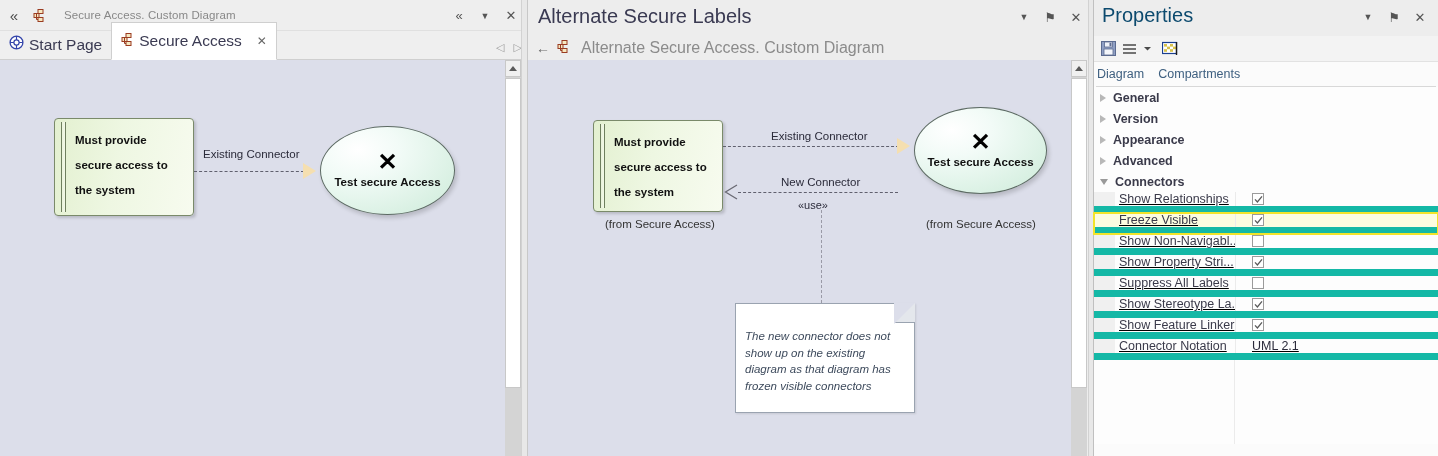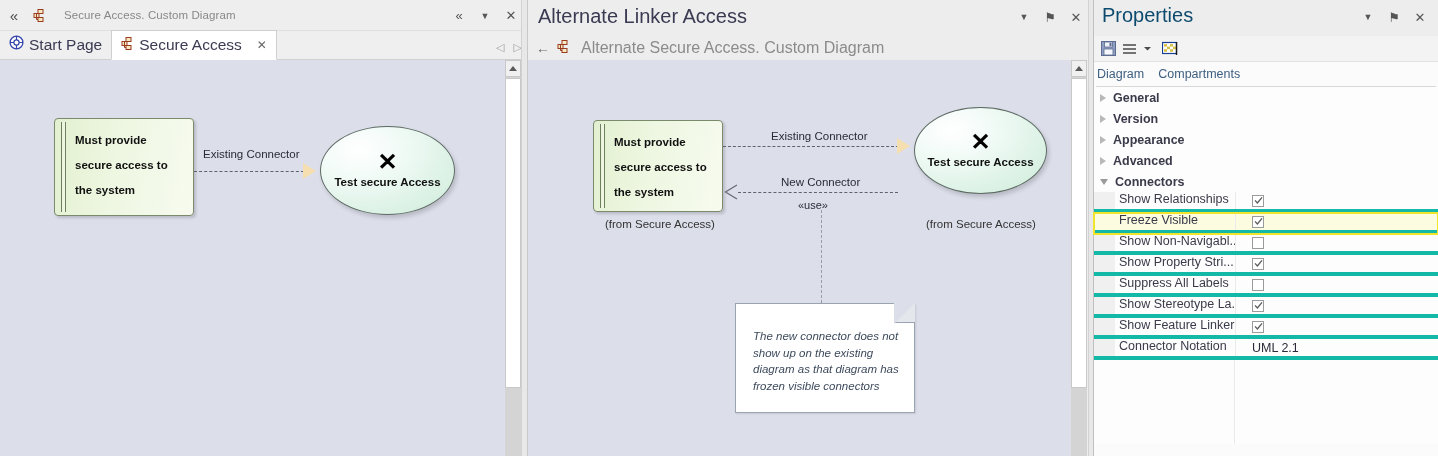--- a/index.html
+++ b/index.html
@@ -34,21 +34,21 @@
   .lp-tabstrip {
     height: 29px; background: #efefef; display: flex; align-items: flex-end;
     position: relative; border-bottom: 1px solid #cfcfcf;
   }
   .tab {
     display: flex; align-items: center; gap: 5px; height: 29px; padding: 0 9px;
     font-size: 15.5px; color: #3a3a52; cursor: pointer; position: relative;
   }
   .tab.active {
     background: #ffffff; border: 1px solid #cfcfcf; border-bottom: 1px solid #ffffff;
-    margin-bottom: -1px; height: 30px;
+    margin-bottom: -1px; height: 38px;
   }
   .tab-close { font-size: 12px; color: #666; margin-left: 10px; cursor: pointer; }
   .lp-tab-nav { position: absolute; right: 6px; bottom: 5px; display: flex; gap: 9px; }
   .nav-arrow { color: #9a9a9a; font-size: 11px; cursor: pointer; }
 
   .lp-canvas {
     position: absolute; left: 0; top: 60px; width: 512px; height: 396px;
     background: #dcdeea; overflow: hidden;
   }
   .lp-canvas-bottom {
@@ -156,21 +156,21 @@
   }
   .note-fold {
     position: absolute; right: -1px; top: -1px; width: 20px; height: 20px;
     background: #e4e7ec; border-left: 1px solid #9aa3b0; border-bottom: 1px solid #9aa3b0;
   }
   .note-fold-tri {
     position: absolute; right: -1px; top: -1px; width: 0; height: 0;
     border-left: 21px solid #dcdeea; border-bottom: 21px solid transparent;
   }
   .note-text {
-    position: absolute; left: 17px; top: 24px; right: 8px;
+    position: absolute; left: 9px; top: 24px; right: 8px;
     font-size: 11.5px; font-style: italic; color: #3d4a5c; line-height: 16.5px;
   }
 
   
   .right-panel { position: relative; width: 344px; height: 456px; background: #fbfbfb; }
   .rp-titlebar { height: 36px; position: relative; background: #ededed; }
   .rp-title { position: absolute; left: 8px; top: 4px; font-size: 20px; color: #0c4a6e; }
   .rp-tb-right { position: absolute; right: 5px; top: 4px; display: flex; align-items: center; }
   .rp-toolbar {
     height: 26px; background: #f3f3f3; display: flex; align-items: center; gap: 6px;
@@ -194,22 +194,23 @@
     border-left: 6px solid #b8b8b8;
   }
   .tri-down {
     width: 0; height: 0; margin: 0 7px 0 2px;
     border-left: 4.5px solid transparent; border-right: 4.5px solid transparent;
     border-top: 6px solid #9a9a9a;
   }
   .grp-label { font-size: 12.5px; font-weight: bold; color: #3a3a4a; }
 
   .prop-row {
-    height: 21px; display: flex; border-bottom: 4px solid #14b8a6;
+    height: 21px; display: flex; border-bottom: 7px solid #14b8a6;
     position: relative;
+    text-decoration: underline;
   }
   .prop-row.hl {
     background: #fcfce0; outline: 2px solid #f2e42a; outline-offset: -1px; z-index: 2;
   }
   .prop-gutter { width: 21px; height: 100%; background: #f0f0f0; flex: 0 0 21px; }
   .prop-row.hl .prop-gutter { background: #fcfce0; }
   .prop-name {
     width: 120px; flex: 0 0 120px; font-size: 12.5px; color: #3a3a4a;
     padding-left: 4px; white-space: nowrap; overflow: hidden;
   }
@@ -307,21 +308,21 @@
         </div>
       <div class="sb-thumb"></div>
     </div>
 
     <div class="lp-divider"></div>
   </div>
 
   <div class="mid-panel">
 
     <div class="mp-titlebar">
-      <div class="mp-title">Alternate Linker Access</div>
+      <div class="mp-title">Alternate Secure Labels</div>
       <div class="mp-tb-right">
         <div class="tb-btn" style="font-size:9px">▼</div>
         <div class="tb-btn">⚑</div>
         <div class="tb-btn">✕</div>
       </div>
     </div>
 
     <div class="mp-breadcrumb">
       <span class="bc-back">←</span>
       <span>

